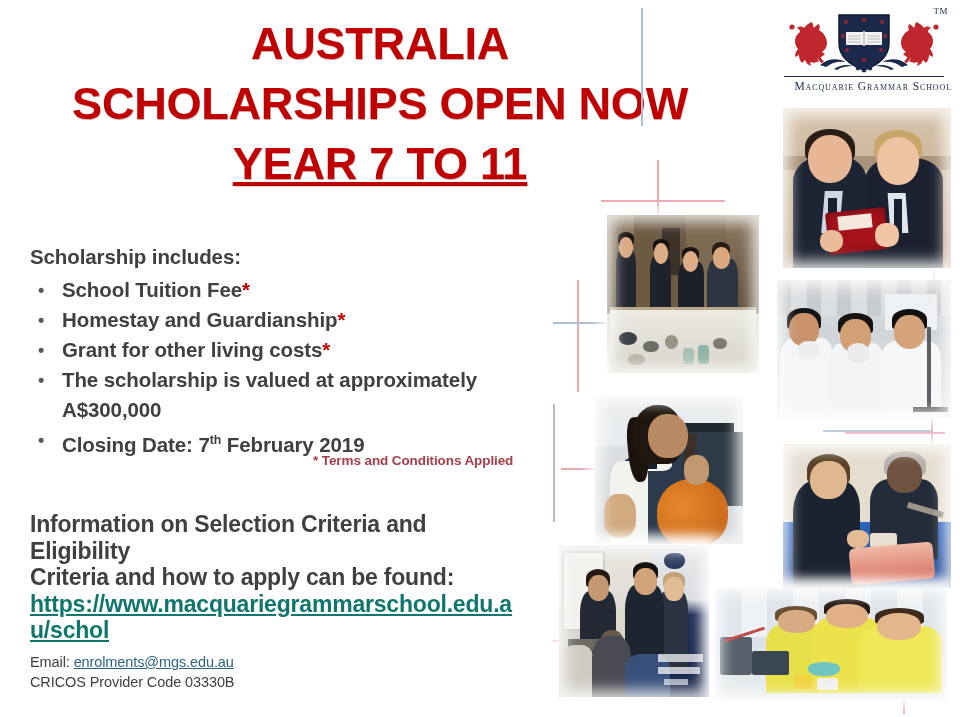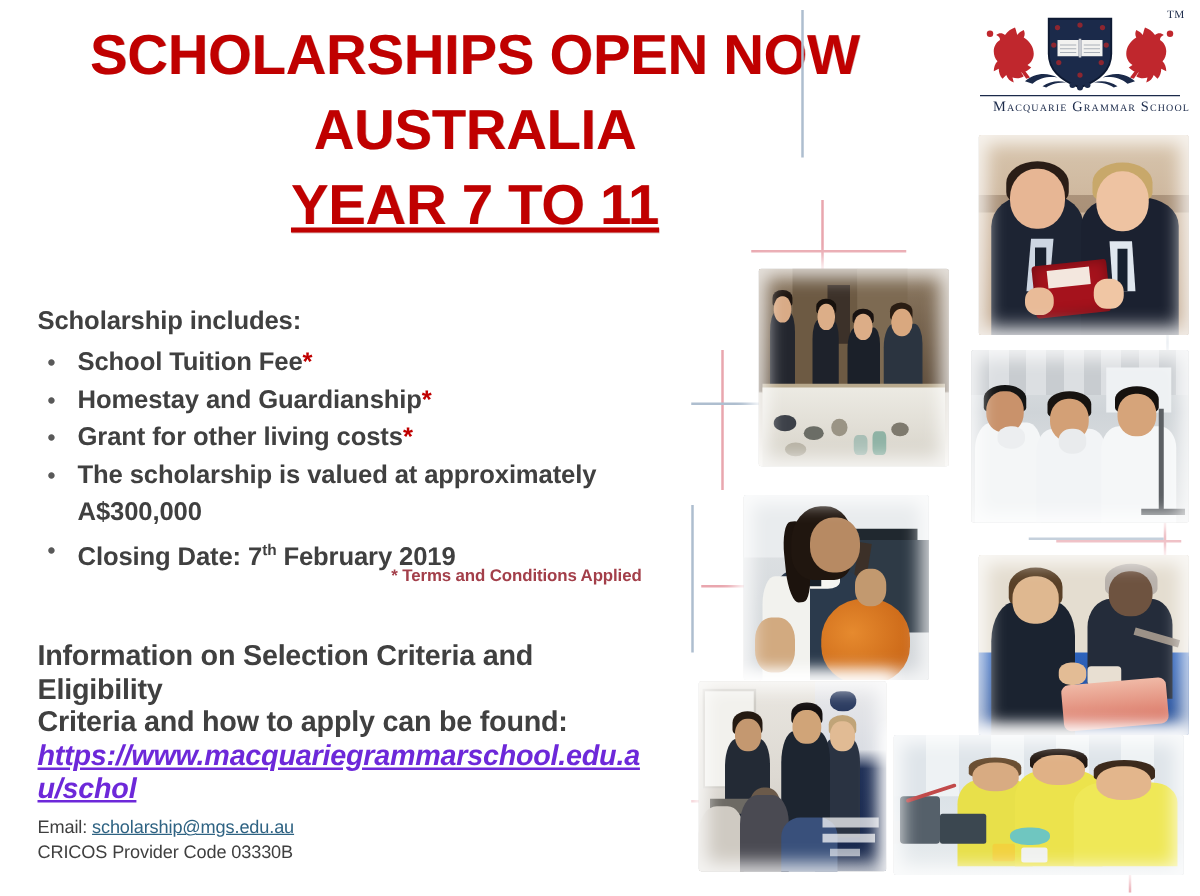--- a/index.html
+++ b/index.html
@@ -134,25 +134,24 @@
     left: 30px;
     top: 511px;
     width: 500px;
     font-size: 23px;
     font-weight: bold;
     color: #404040;
     line-height: 26.5px;
     letter-spacing: -0.2px;
   }
   .info-block .url {
-    color: #6d28d9;
+    color: #0f766e;
     text-decoration: underline;
     display: block;
     word-break: break-all;
-    font-style: italic;
   }
   .info-block .url-line { display: block; }
 
   .contact {
     position: absolute;
     left: 30px;
     top: 653px;
     font-size: 14.5px;
     color: #3f3f3f;
     line-height: 19.5px;
@@ -330,22 +329,22 @@
   .p7 .eq2{ left:2%; top:44%; width:14%; height:34%; background:#55606a; border-radius:3px;}
   .p7 .wire{ left:4%; top:40%; width:18%; height:3%; background:#c14a4a; border-radius:2px; transform:rotate(-18deg);}
   .p7 .glove{ left:40%; top:66%; width:14%; height:13%; background:#6fc6c0; border-radius:44%;}
   .p7 .cup{ left:34%; top:78%; width:8%; height:12%; background:#f2d23e; border-radius:2px;}
   .p7 .cup2{ left:44%; top:80%; width:9%; height:11%; background:#f0f1ef; border-radius:2px;}
 </style>
 </head>
 <body>
 
 <div class="headline">
+  <span class="line l1">AUSTRALIA</span>
   <span class="line l2">SCHOLARSHIPS OPEN NOW</span>
-  <span class="line l1">AUSTRALIA</span>
   <span class="line l3">YEAR 7 TO 11</span>
 </div>
 
 <div class="logo-wrap">
   <div class="tm-mark">TM</div>
   <svg class="crest" viewBox="0 0 176 62">
 
     <g fill="#C0272D" transform="translate(2,6)">
       <path d="M34 4c-3 1-6 3-8 6-2-2-5-2-7 0 2 1 3 2 3 4-3 2-5 5-5 9 0 3 1 6 3 8-2 2-3 5-3 8l4-2c0 3 1 6 3 8l3-3c1 3 3 5 6 6l-1-4c3 1 6 1 9-1l-2-3c3 0 6-2 8-4l-3-2c3-2 5-5 5-9 0-5-3-10-8-13 1-2 1-4 0-6-2 1-4 2-5 4-1-2-1-4-2-6z"></path>
       <circle cx="14" cy="9" r="2.6"></circle>
@@ -426,21 +425,21 @@
 
 <div class="info-block">
   <span>Information on Selection Criteria and Eligibility</span><br>
   <span>Criteria and how to apply can be found:</span>
   <a class="url" href="#">
     <span class="url-line">https://www.macquariegrammarschool.edu.au/schol</span>
   </a>
 </div>
 
 <div class="contact">
-  <div><span>Email: </span><a class="mail" href="#">scholarship@mgs.edu.au</a></div>
+  <div><span>Email: </span><a class="mail" href="#">enrolments@mgs.edu.au</a></div>
   <div>CRICOS Provider Code 03330B</div>
 </div>
 
 <div class="collage">
 
   <div class="xh v" style="left:32px;  top:280px; height:112px;"></div>
   <div class="xh hb" style="left:8px;   top:322px; width:130px;"></div>
   <div class="xh v" style="left:112px; top:160px; height:96px;"></div>
   <div class="xh h" style="left:56px;  top:200px; width:124px;"></div>
   <div class="xh vb" style="left:96px;  top:8px;   height:118px;"></div>

